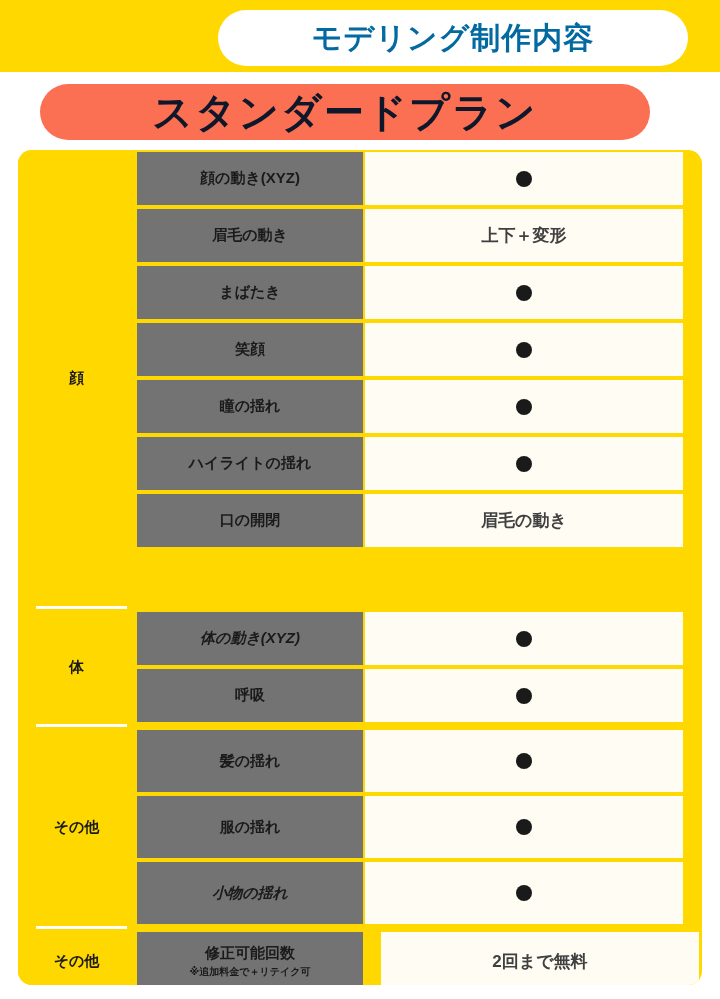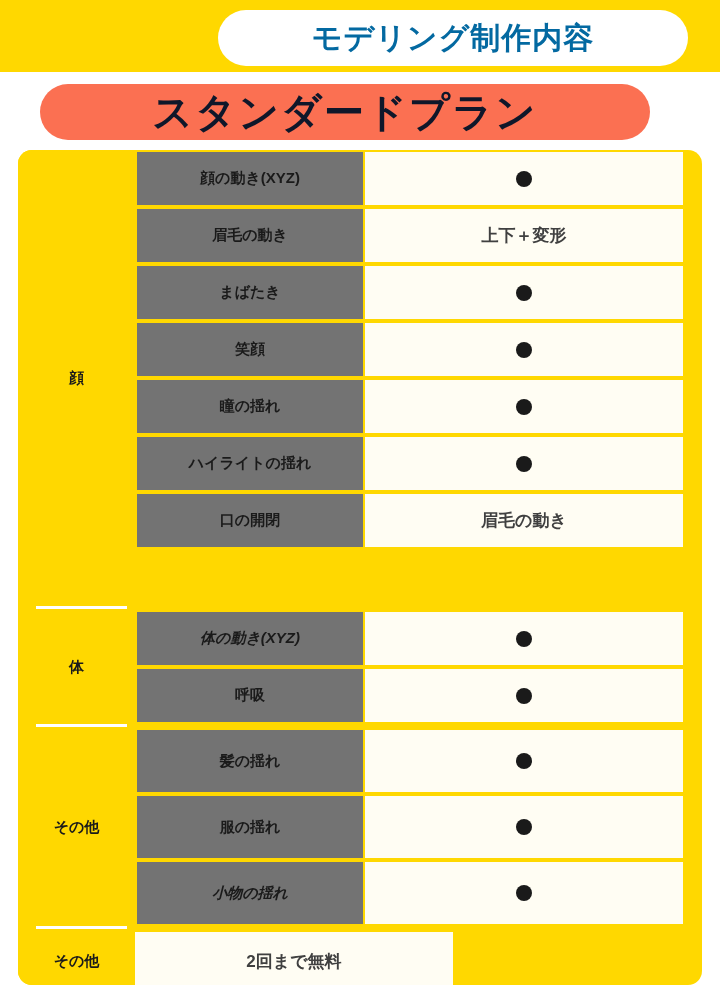--- a/index.html
+++ b/index.html
@@ -340,21 +340,25 @@
         <div class="group-sep">
           <div class="sep-left">
             <div class="sep-line"></div>
           </div>
           <div class="sep-right"></div>
         </div>
         <div style="display: flex; width: 684px;">
           <div class="cat-cell" style="height: 63px;">その他</div>
           <div style="flex: 1 1 auto;">
             <div class="row" style="width: 567px; height: 63px;">
-              <div class="val-cell" style="height: 63px;">
+              <div class="item-cell" style="height: 63px;">
+                <div class="item-text">修正可能回数</div>
+                <div class="item-sub">※追加料金で＋リテイク可</div>
+              </div>
+              <div class="val-cell" style="height: 63px; margin-left: 16px;">
                 <span class="val-text">2回まで無料</span>
               </div>
             </div>
           </div>
         </div>
       </div>
   </div>
 
 </div>
 

